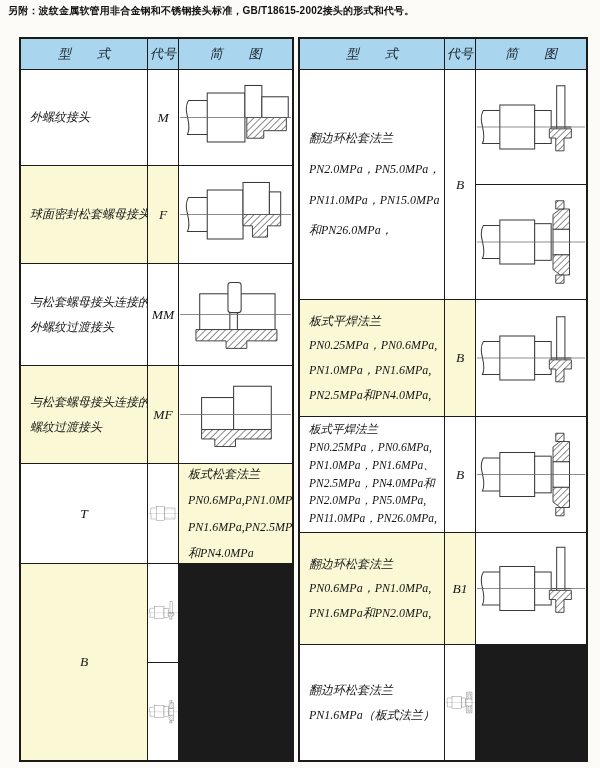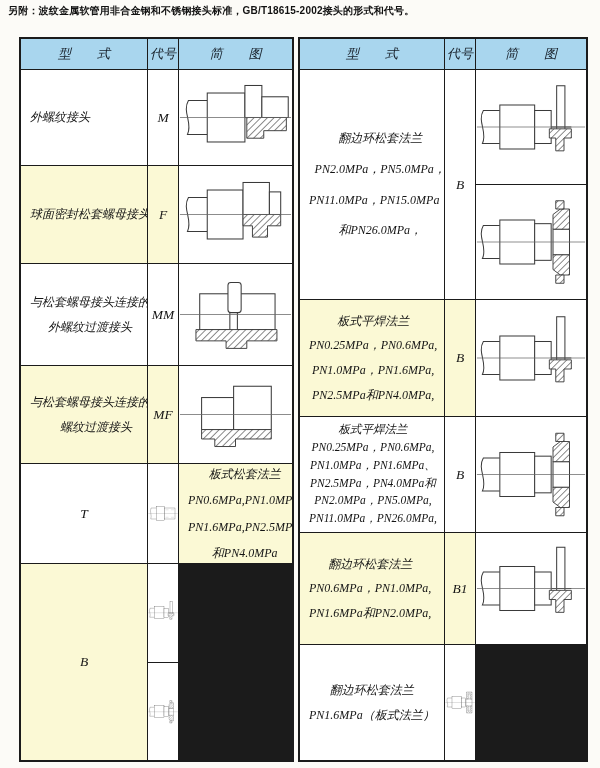--- a/index.html
+++ b/index.html
@@ -24,21 +24,21 @@
   .cell{background:#fff;min-width:0;min-height:0;}
   .head{
     background:var(--head-bg);display:flex;align-items:center;justify-content:center;
     font-size:13px;color:#17202a;
   }
   .c-type{
     display:flex;align-items:center;
     padding:2px 3px 2px 9px;
     font-family:"Liberation Serif",serif;
     font-size:12px;line-height:2.05;white-space:pre;
-    color:#141414;overflow:hidden;text-align:center;
+    color:#141414;overflow:hidden;
   }
   .c-code{
     display:flex;align-items:center;justify-content:center;
     font-family:"Liberation Serif",serif;font-size:13.5px;color:#141414;
   }
   .c-diag{display:flex;padding:0;}
   .c-diag svg{width:100%;height:100%;display:block;}
   .split{display:grid;grid-template-rows:1fr 1fr;gap:1px;background:var(--border);}
   .split .sub{background:#fff;display:flex;min-height:0;}
   .split .sub svg{width:100%;height:100%;display:block;}

